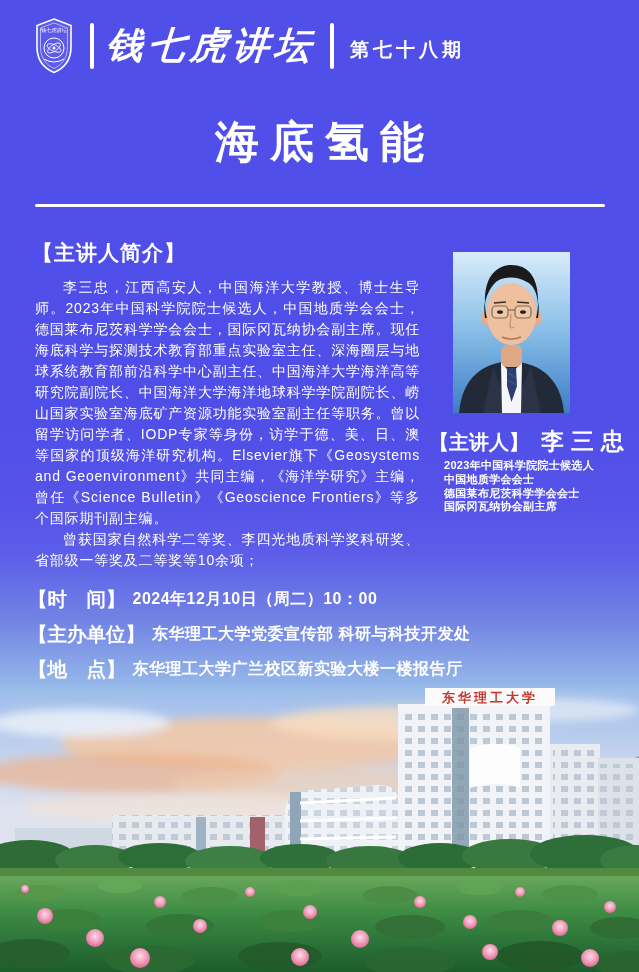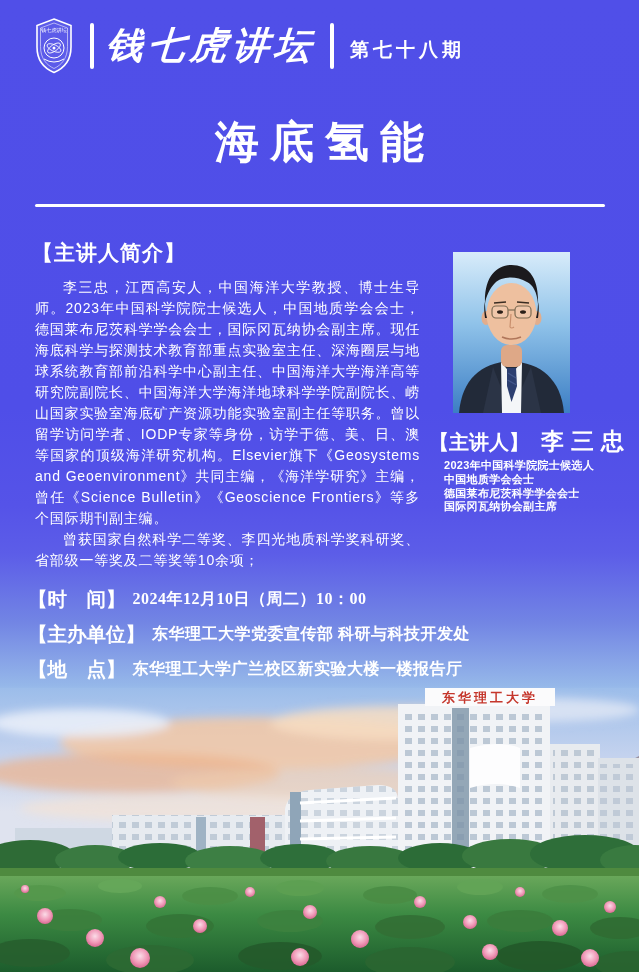--- a/index.html
+++ b/index.html
@@ -68,21 +68,21 @@
   .speaker-name { font-size: 23px; font-weight: bold; letter-spacing: 7px; margin-left: 12px; }
   .credentials {
     position: absolute; left: 444px; top: 459px;
     margin: 0; padding: 0; list-style: none;
     font-size: 11px; font-weight: bold; line-height: 13.8px; letter-spacing: 0.3px;
   }
   
   .details { position: absolute; left: 28px; top: 582px; }
   .detail-row { height: 35px; display: flex; align-items: center; white-space: nowrap; }
   .detail-label { font-size: 19.5px; font-weight: bold; }
-  .detail-value { font-size: 16px; font-weight: 600; margin-left: 7px; letter-spacing: 0.5px; font-family: Liberation Serif, serif; }
+  .detail-value { font-size: 16px; font-weight: 600; margin-left: 7px; letter-spacing: 0.5px; }
   
   .campus { position: absolute; left: 0; bottom: 0; width: 582px; height: 284px; }
   .campus svg { display: block; }
 </style>
 </head>
 <body>
 
 <div class="poster">
 
   <div class="header">

